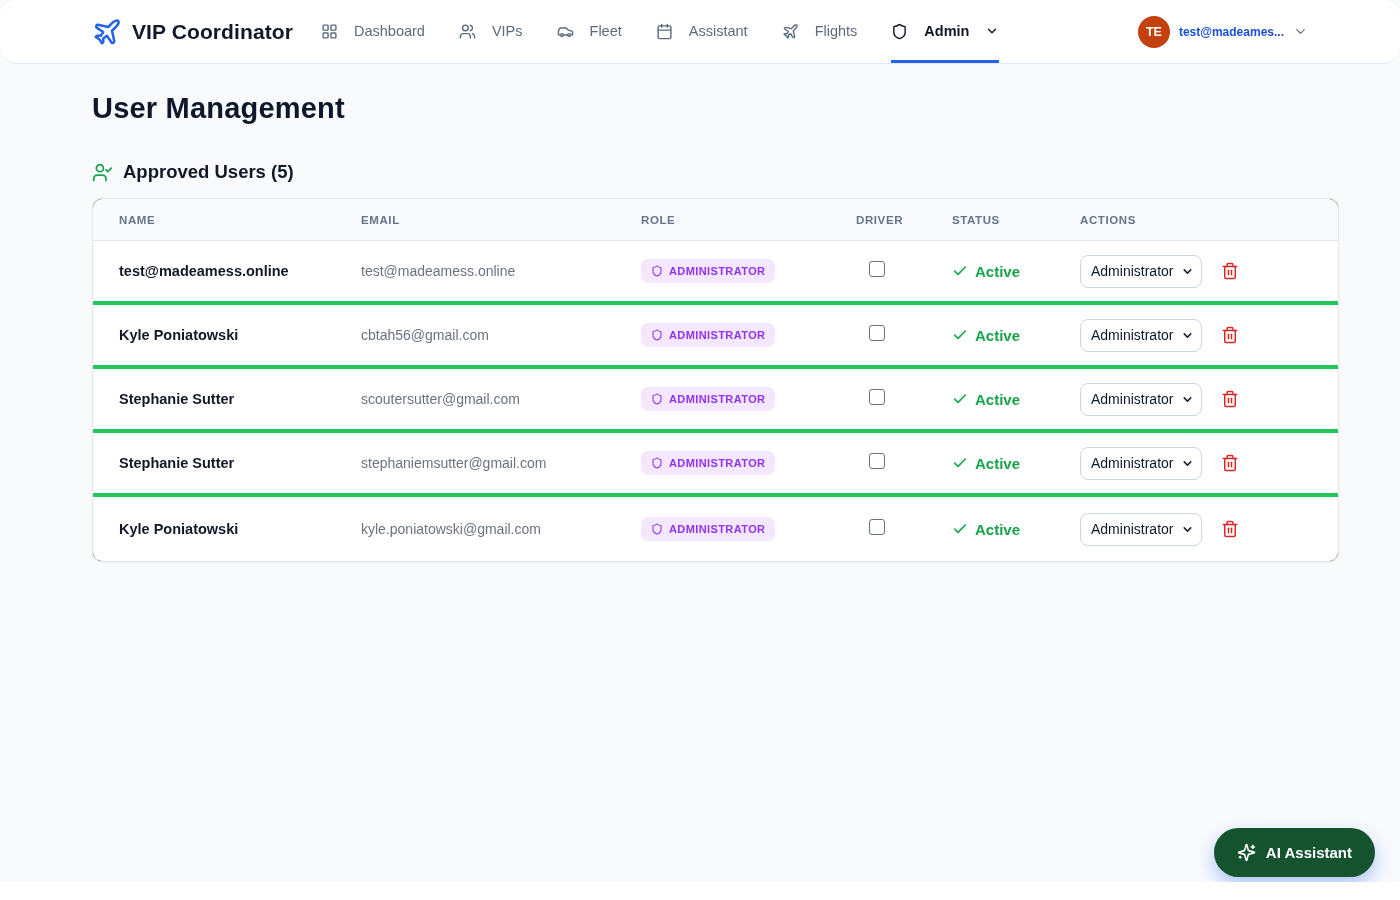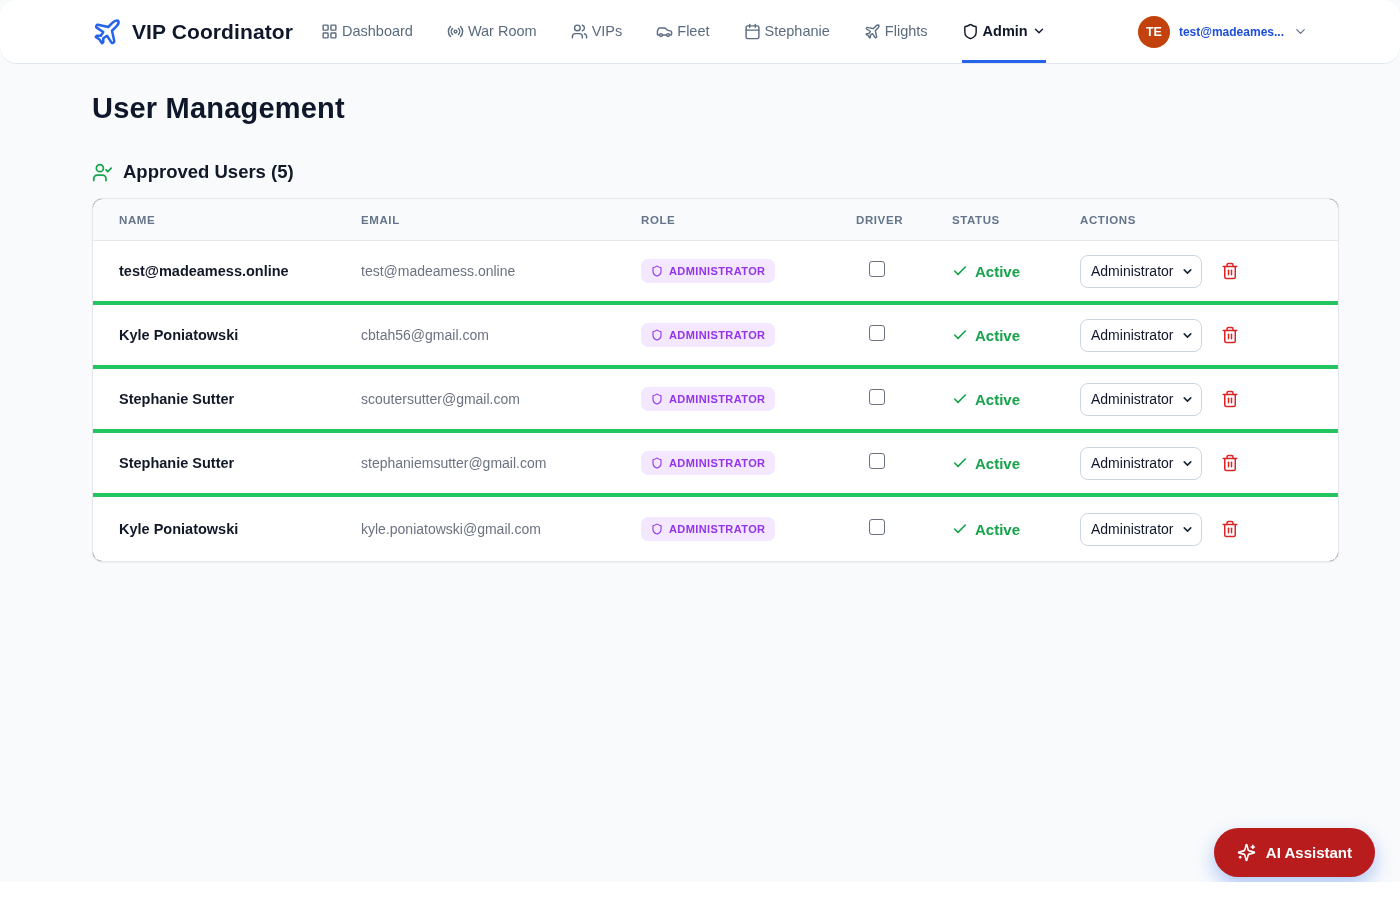--- a/index.html
+++ b/index.html
@@ -27,21 +27,21 @@
     display: flex;
     align-items: center;
     height: 100%;
   }
   .brand { display: flex; align-items: center; gap: 10px; }
   .brand svg { flex: 0 0 auto; }
   .brand-title { font-size: 21px; font-weight: 800; color: #0f172a; letter-spacing: .1px; }
 
   .main-nav { display: flex; align-items: center; gap: 34px; margin-left: 28px; height: 100%; }
   .nav-item {
-    display: flex; align-items: center; gap: 4px;
+    display: flex; align-items: center; gap: 16px;
     font-size: 14.5px; font-weight: 500; color: #5b6b7f;
     text-decoration: none; cursor: pointer;
     height: 100%; padding-top: 2px;
     border-bottom: 3px solid transparent;
   }
   .nav-item svg { stroke: #5b6b7f; }
   .nav-item.active { color: #0f172a; font-weight: 700; border-bottom: 3px solid #2563eb; }
   .nav-item.active svg { stroke: #0f172a; }
 
   .user-menu { margin-left: auto; display: flex; align-items: center; gap: 9px; cursor: pointer; }
@@ -119,21 +119,21 @@
   }
   .select-wrap svg { position: absolute; right: 8px; top: 10px; pointer-events: none; stroke: #1f2937; }
   .trash-btn { background: none; border: none; cursor: pointer; padding: 0; display: flex; align-items: center; }
   .trash-btn svg { stroke: #dc2626; }
 
   
   .ai-btn {
     position: absolute; right: 25px; bottom: 23px;
     height: 49px; padding: 0 23px;
     display: flex; align-items: center; gap: 10px;
-    background: #b91c1c; color: #ffffff;
+    background: #14532d; color: #ffffff;
     border: none; border-radius: 26px; cursor: pointer;
     font-family: "Liberation Sans", sans-serif;
     font-size: 15px; font-weight: 700;
     box-shadow: 0 8px 18px rgba(37, 99, 235, 0.35);
   }
   .ai-btn svg { stroke: #ffffff; }
 
   .footer-strip {
     position: absolute; left: 0; bottom: 0;
     width: 100%; height: 18px; background: #ffffff;
@@ -155,30 +155,20 @@
         <svg width="17" height="17" viewBox="0 0 24 24" fill="none" stroke-width="2" stroke-linecap="round" stroke-linejoin="round">
             <rect x="3" y="3" width="7" height="7" rx="1"></rect>
             <rect x="14" y="3" width="7" height="7" rx="1"></rect>
             <rect x="14" y="14" width="7" height="7" rx="1"></rect>
             <rect x="3" y="14" width="7" height="7" rx="1"></rect>
           </svg>
         <span>Dashboard</span>
       </a>
       <a class="nav-item">
         <svg width="17" height="17" viewBox="0 0 24 24" fill="none" stroke-width="2" stroke-linecap="round" stroke-linejoin="round">
-            <path d="M4.9 19.1C1 15.2 1 8.8 4.9 4.9"></path>
-            <path d="M7.8 16.2c-2.3-2.3-2.3-6.1 0-8.5"></path>
-            <circle cx="12" cy="12" r="2"></circle>
-            <path d="M16.2 7.8c2.3 2.3 2.3 6.1 0 8.5"></path>
-            <path d="M19.1 4.9C23 8.8 23 15.2 19.1 19.1"></path>
-          </svg>
-        <span>War Room</span>
-      </a>
-      <a class="nav-item">
-        <svg width="17" height="17" viewBox="0 0 24 24" fill="none" stroke-width="2" stroke-linecap="round" stroke-linejoin="round">
             <path d="M16 21v-2a4 4 0 0 0-4-4H6a4 4 0 0 0-4 4v2"></path>
             <circle cx="9" cy="7" r="4"></circle>
             <path d="M22 21v-2a4 4 0 0 0-3-3.87"></path>
             <path d="M16 3.13a4 4 0 0 1 0 7.75"></path>
           </svg>
         <span>VIPs</span>
       </a>
       <a class="nav-item">
         <svg width="17" height="17" viewBox="0 0 24 24" fill="none" stroke-width="2" stroke-linecap="round" stroke-linejoin="round">
             <path d="M19 17h2c.6 0 1-.4 1-1v-3c0-.9-.7-1.7-1.5-1.9C18.7 10.6 16 10 16 10s-1.3-1.4-2.2-2.3c-.5-.4-1.1-.7-1.8-.7H5c-.6 0-1.1.4-1.4.9l-1.4 2.9A3.7 3.7 0 0 0 2 12v4c0 .6.4 1 1 1h2"></path>
@@ -188,21 +178,21 @@
           </svg>
         <span>Fleet</span>
       </a>
       <a class="nav-item">
         <svg width="17" height="17" viewBox="0 0 24 24" fill="none" stroke-width="2" stroke-linecap="round" stroke-linejoin="round">
             <rect x="3" y="4" width="18" height="18" rx="2"></rect>
             <path d="M16 2v4"></path>
             <path d="M8 2v4"></path>
             <path d="M3 10h18"></path>
           </svg>
-        <span>Stephanie</span>
+        <span>Assistant</span>
       </a>
       <a class="nav-item">
         <svg width="17" height="17" viewBox="0 0 24 24" fill="none" stroke-width="2" stroke-linecap="round" stroke-linejoin="round">
             <path d="M17.8 19.2 16 11l3.5-3.5C21 6 21.5 4 21 3c-1-.5-3 0-4.5 1.5L13 8 4.8 6.2c-.5-.1-.9.1-1.1.5l-.3.5c-.2.5-.1 1 .3 1.3L9 12l-2 3H4l-1 1 3 2 2 3 1-1v-3l3-2 3.5 5.3c.3.4.8.5 1.3.3l.5-.2c.4-.3.6-.7.5-1.2z"></path>
           </svg>
         <span>Flights</span>
       </a>
       <a class="nav-item active">
         <svg width="17" height="17" viewBox="0 0 24 24" fill="none" stroke-width="2" stroke-linecap="round" stroke-linejoin="round">
             <path d="M20 13c0 5-3.5 7.5-7.66 8.95a1 1 0 0 1-.67-.01C7.5 20.5 4 18 4 13V6a1 1 0 0 1 1-1c2 0 4.5-1.2 6.24-2.72a1 1 0 0 1 1.52 0C14.51 3.81 17 5 19 5a1 1 0 0 1 1 1z"></path>

